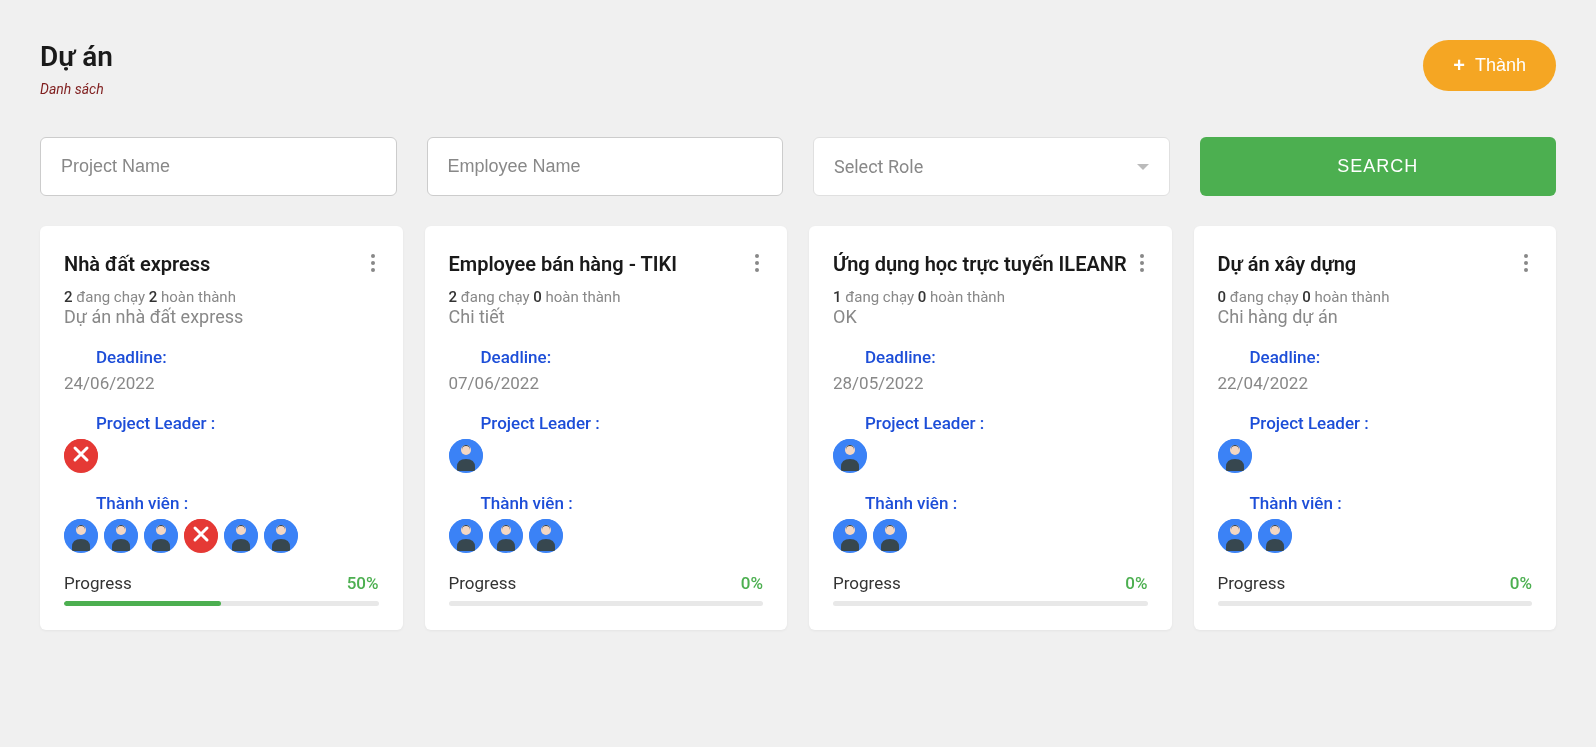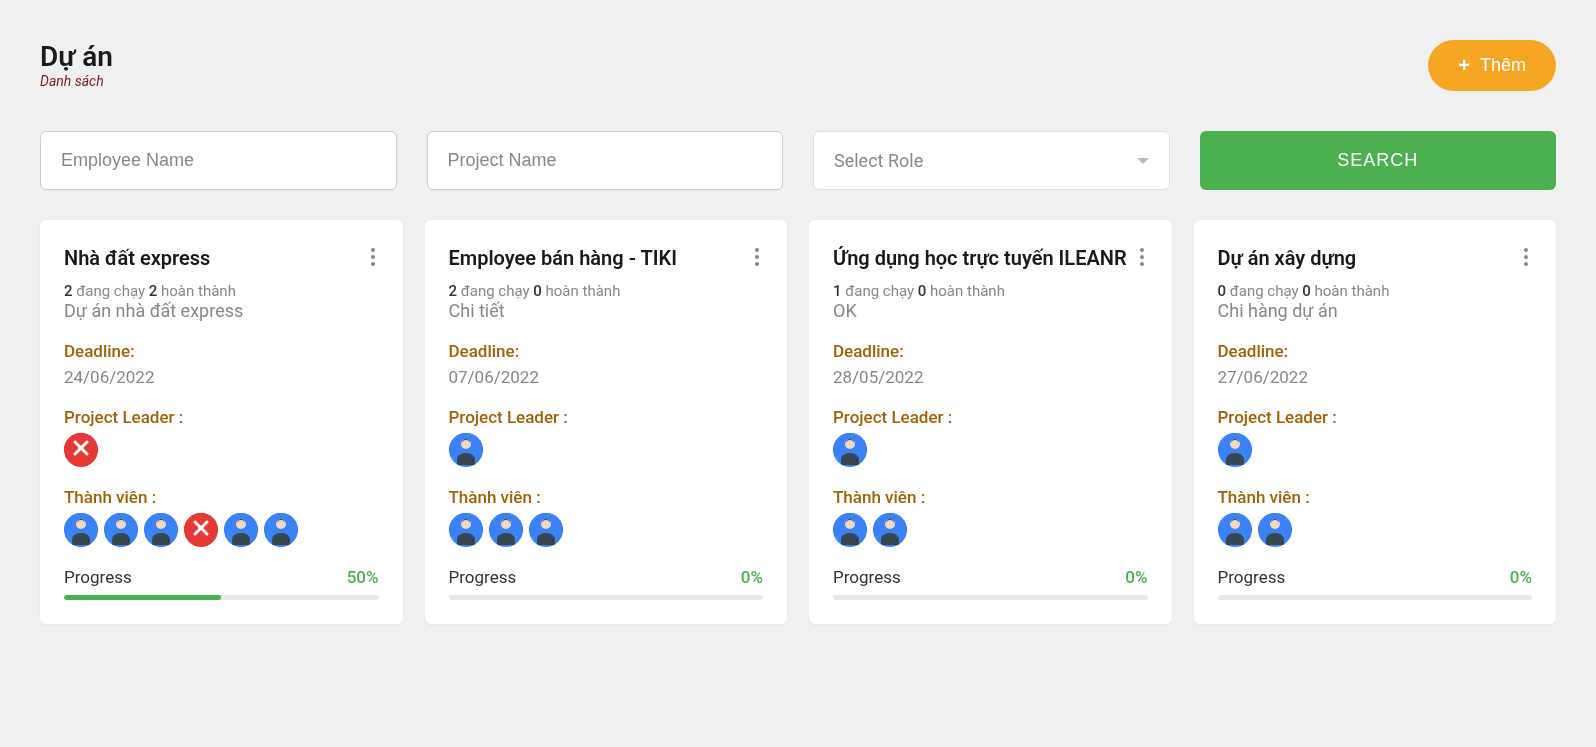--- a/index.html
+++ b/index.html
@@ -15,20 +15,21 @@
     }
     .header-row {
       display: flex;
       justify-content: space-between;
       align-items: flex-start;
       margin-bottom: 40px;
     }
     .header-left {
       display: flex;
       flex-direction: column;
+      gap: 8px;
     }
     .page-title {
       font-size: 28px;
       font-weight: 600;
       color: #1a1a1a;
     }
     .page-subtitle {
       font-size: 14px;
       color: #7f1d1d;
       font-style: italic;
@@ -145,23 +146,24 @@
       color: #333;
       font-weight: 500;
     }
     .project-desc {
       font-size: 18px;
       color: #888;
       margin-bottom: 20px;
     }
     .field-label {
       font-size: 17px;
-      color: #a16207;
+      color: #1d4ed8;
       font-weight: 500;
       margin-bottom: 6px;
+      margin-left: 32px;
     }
     .field-value {
       font-size: 17px;
       color: #888;
       margin-bottom: 20px;
     }
     .avatar-row {
       display: flex;
       gap: 6px;
       margin-bottom: 20px;
@@ -218,27 +220,27 @@
 </head>
 <body>
 
 <div class="header-row">
   <div class="header-left">
     <h1 class="page-title">Dự án</h1>
     <div class="page-subtitle">Danh sách</div>
   </div>
   <button class="add-button">
     <span class="plus-icon">+</span>
-    <span>Thêm</span>
+    <span>Thành</span>
   </button>
 </div>
 
 <div class="filter-row">
+  <input type="text" class="text-input" placeholder="Project Name" style="">
   <input type="text" class="text-input" placeholder="Employee Name" style="">
-  <input type="text" class="text-input" placeholder="Project Name" style="">
   <div class="select-wrapper">
     <span>Select Role</span>
     <span class="chevron-down"></span>
   </div>
   <button class="search-button">SEARCH</button>
 </div>
 
 <div class="cards-row" id="projects-grid">
     <div class="project-card">
     <div class="card-header">
@@ -442,21 +444,21 @@
           <span></span>
           <span></span>
           <span></span>
         </div>
     </div>
     <div class="project-status">
       <span class="num">0</span> đang chạy <span class="num">0</span> hoàn thành
     </div>
     <div class="project-desc">Chi hàng dự án</div>
     <div class="field-label">Deadline:</div>
-    <div class="field-value">27/06/2022</div>
+    <div class="field-value">22/04/2022</div>
     <div class="field-label">Project Leader :</div>
     <div class="avatar-row">
         <div class="avatar">
           <span><svg viewBox="0 0 34 34">
               <circle cx="17" cy="17" r="17" fill="#3b82f6"></circle>
               <circle cx="17" cy="13" r="5" fill="#f4d7c3"></circle>
               <path d="M17 8 Q14 8 13 11 L13 13 Q13 9 17 9 Q21 9 21 13 L21 11 Q20 8 17 8 Z" fill="#2c3e50"></path>
               <path d="M8 30 Q8 22 17 22 Q26 22 26 30 L26 34 L8 34 Z" fill="#37474f"></path>
             </svg></span>
         </div>

